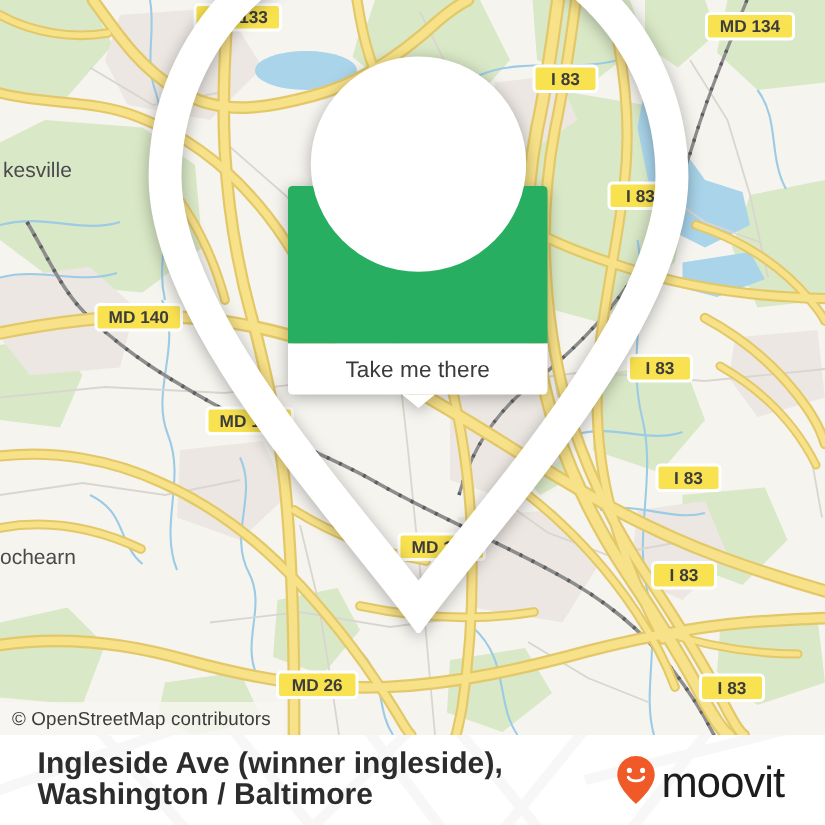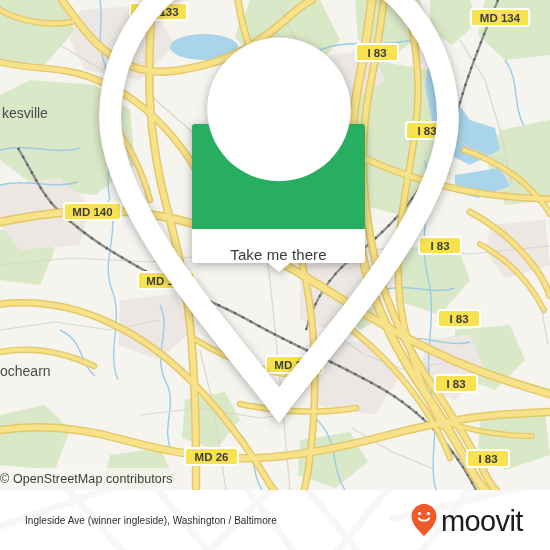--- a/index.html
+++ b/index.html
@@ -15,21 +15,21 @@
     position: absolute; left: 0; top: 0;
     width: 550px; height: 490px;
     background: #f6f4ef;
     overflow: hidden;
   }
   #map svg { display: block; width: 550px; height: 490px; }
 
   
   #attribution {
     position: absolute; left: 0; top: 468px;
-    height: 22px; padding: 0 0;
+    height: 22px; padding: 0 8px;
     display: flex; align-items: center;
     background: rgba(247,246,242,0.80);
     font-size: 12.5px; color: #3b3b3b;
     letter-spacing: 0.1px;
     white-space: nowrap;
     z-index: 40;
   }
 
   
   #callout {
@@ -42,21 +42,21 @@
     height: 105px;
     background: #27ae60;
     border-radius: 3px 3px 0 0;
     display: flex; align-items: center; justify-content: center;
   }
   #callout-green svg { display: block; }
   #callout-footer {
     height: 34px;
     background: #ffffff;
     border-radius: 0 0 3px 3px;
-    display: flex; align-items: flex-end; justify-content: center;
+    display: flex; align-items: center; justify-content: center;
     position: relative;
   }
   #callout-label {
     font-size: 15px; color: #3a3a3a;
     letter-spacing: 0.1px;
   }
   #callout-tail {
     position: absolute;
     left: 50%; top: 100%;
     transform: translateX(-50%);
@@ -76,25 +76,26 @@
   }
   #bottombar-watermark {
     position: absolute; left: 0; top: 0; width: 550px; height: 60px;
     opacity: 0.5;
     pointer-events: none;
   }
   #place-title {
     position: relative;
     margin-left: 25px;
     width: 350px;
-    font-size: 10px;
+    font-size: 20px;
     line-height: 21px;
     color: #2c2c2c;
     letter-spacing: 0.05px;
     z-index: 2;
+    font-weight: bold;
   }
   #moovit-logo {
     position: absolute;
     right: 18px; top: 50%;
     transform: translateY(-50%);
     display: flex; 
     z-index: 2;
   }
   #moovit-logo svg { display: block; }
 </style>

